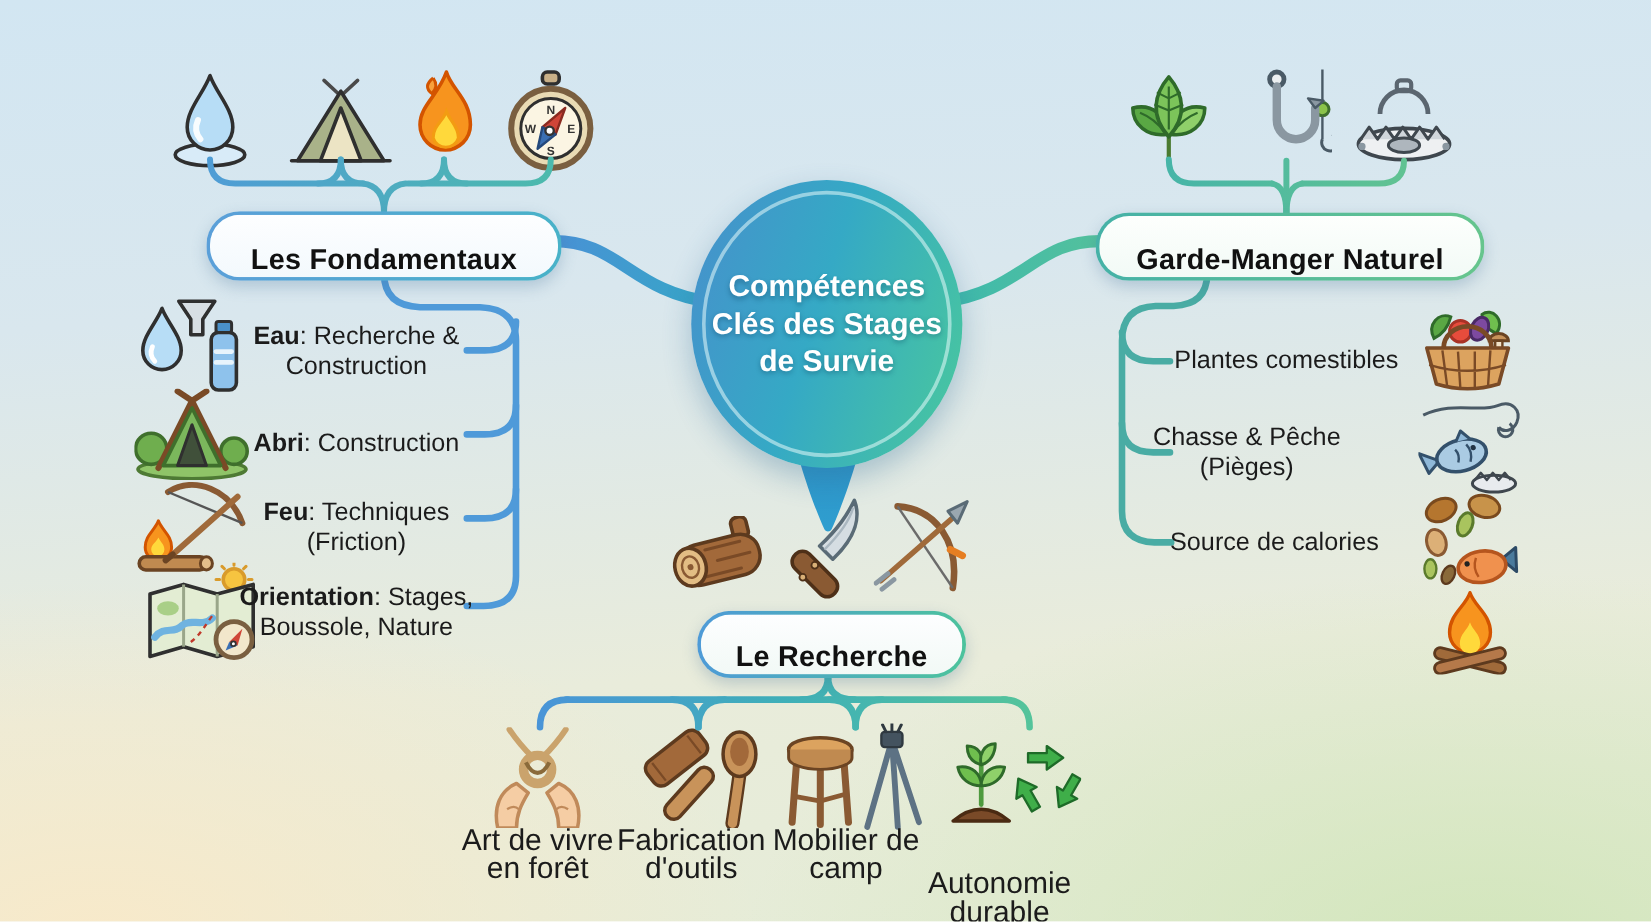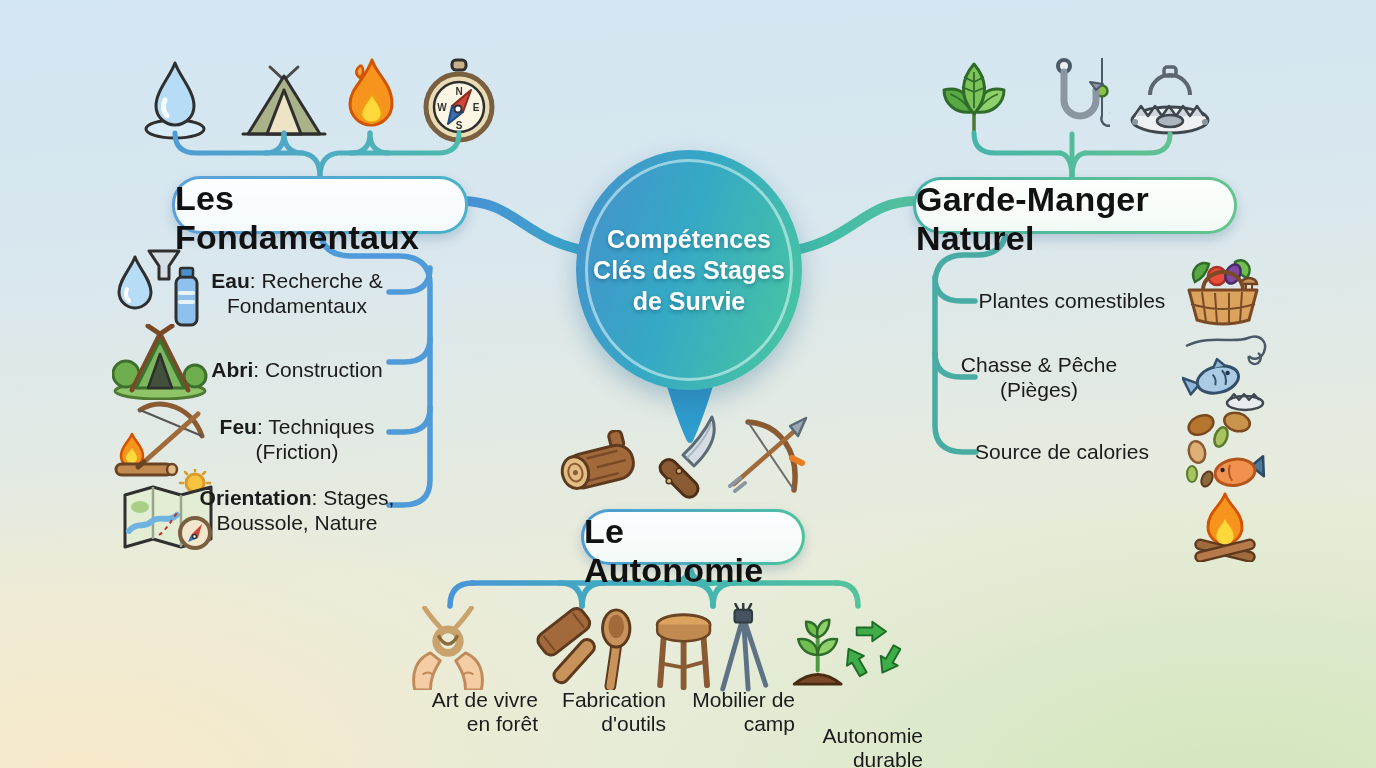--- a/index.html
+++ b/index.html
@@ -13,43 +13,43 @@
     background:
       radial-gradient(900px 480px at 6% 102%, rgba(250,233,200,.9), rgba(250,233,200,0) 62%),
       radial-gradient(1000px 520px at 90% 104%, rgba(205,228,180,.8), rgba(205,228,180,0) 62%),
       linear-gradient(176deg,#d2e6f2 0%,#d9e7ee 32%,#e9ecdb 70%,#e5ecd7 100%);
   }
   .ic{position:absolute;}
   .ic svg{display:block;width:100%;height:100%;}
   svg *{vector-effect:none;}
   #connectors{position:absolute;left:0;top:0;z-index:1;}
   .pill{
-    position:absolute;z-index:3;display:flex;align-items:flex-start;justify-content:center;
+    position:absolute;z-index:3;display:flex;align-items:flex-end;justify-content:center;
     border:3px solid transparent;border-radius:28px;
-    font-weight:700;font-size:34px;letter-spacing:.2px;color:#111;
+    font-weight:700;font-size:24px;letter-spacing:.2px;color:#111;
     box-shadow:0 5px 12px rgba(70,110,150,.28);
   }
   .pill.blue {background:linear-gradient(#fdfeff,#f3f9fd) padding-box,linear-gradient(95deg,#5b9fd9,#48b2c8) border-box;}
   .pill.green{background:linear-gradient(#fdfffd,#f2faf6) padding-box,linear-gradient(95deg,#45b1a7,#66c58d) border-box;}
   .pill.mix  {background:linear-gradient(#fdfeff,#f2f9f6) padding-box,linear-gradient(95deg,#4e9ad8,#4cc39c) border-box;}
   .circle{
     position:absolute;left:576px;top:150px;width:226px;height:240px;z-index:2;
     border-radius:50%;
     background:linear-gradient(108deg,#4494cb 8%,#35a9c5 46%,#47c4a2 92%);
     box-shadow:0 10px 24px rgba(45,105,150,.32);
     display:flex;align-items:center;justify-content:center;text-align:center;
   }
   .circle::before{
     content:"";position:absolute;inset:9px;border-radius:50%;
     border:3px solid rgba(230,250,250,.55);
   }
   .ctext{font-weight:700;font-size:25px;line-height:31px;color:#fff;text-shadow:0 2px 4px rgba(10,60,90,.4);}
   .titem{position:absolute;z-index:3;text-align:center;font-size:21px;line-height:25px;}
   .titem .b{font-weight:700;}
-  .lbl{position:absolute;z-index:3;text-align:right;font-size:21px;line-height:24px;}
+  .lbl{position:absolute;z-index:3;text-align:center;font-size:25px;line-height:24px;}
 </style>
 </head>
 <body>
 
 <div id="stage">
 
   <svg id="connectors" width="1376" height="768" viewBox="0 0 1376 768">
     <defs>
       <linearGradient id="gIconsL" gradientUnits="userSpaceOnUse" x1="150" y1="0" x2="520" y2="0">
         <stop offset="0" stop-color="#4f9ad9"></stop>
@@ -137,21 +137,21 @@
     </div>
   </div>
 
   <div class="pill blue" style="left:172px;top:176px;width:290px;height:52px;">
     <span>Les Fondamentaux</span>
   </div>
   <div class="pill green" style="left:913px;top:177px;width:318px;height:51px;">
     <span>Garde-Manger Naturel</span>
   </div>
   <div class="pill mix" style="left:581px;top:509px;width:218px;height:50px;">
-    <span>Le Autonomie</span>
+    <span>Le Recherche</span>
   </div>
 
   <div class="ic" style="left:143px;top:58px;width:64px;height:84px;">
     <svg viewBox="0 0 64 84">
       <ellipse cx="32" cy="71" rx="29" ry="9" fill="#d8ebf8" stroke="#2f2f2f" stroke-width="3"></ellipse>
       <path d="M32 5 C27 19 13 33 13 48 a19 19 0 0 0 38 0 C51 33 37 19 32 5 Z" fill="#b7ddf6" stroke="#2f2f2f" stroke-width="3" stroke-linejoin="round"></path>
       <path d="M22 42 q-4 9 2 16" fill="none" stroke="#ffffff" stroke-width="5" stroke-linecap="round" opacity=".9"></path>
     </svg>
   </div>
   <div class="ic" style="left:240px;top:64px;width:88px;height:76px;">
@@ -412,21 +412,21 @@
           </g>
         <g transform="rotate(240)">
             <polygon points="-16,-24 0,-24 0,-30 14,-20 0,-10 0,-16 -16,-16" fill="#3fae49" stroke="#1e6b28" stroke-width="2" stroke-linejoin="round"></polygon>
           </g>
       </g>
     </svg>
   </div>
 
   <div class="titem" style="left:191px;top:268px;width:212px;">
     <div><span class="b">Eau</span><span>: Recherche &amp;</span></div>
-    <div>Fondamentaux</div>
+    <div>Construction</div>
   </div>
   <div class="titem" style="left:191px;top:345px;width:212px;margin-top:12px;">
     <div><span class="b">Abri</span><span>: Construction</span></div>
   </div>
   <div class="titem" style="left:191px;top:414px;width:212px;">
     <div><span class="b">Feu</span><span>: Techniques</span></div>
     <div>(Friction)</div>
   </div>
   <div class="titem" style="left:184px;top:485px;width:226px;">
     <div><span class="b">Orientation</span><span>: Stages,</span></div>

